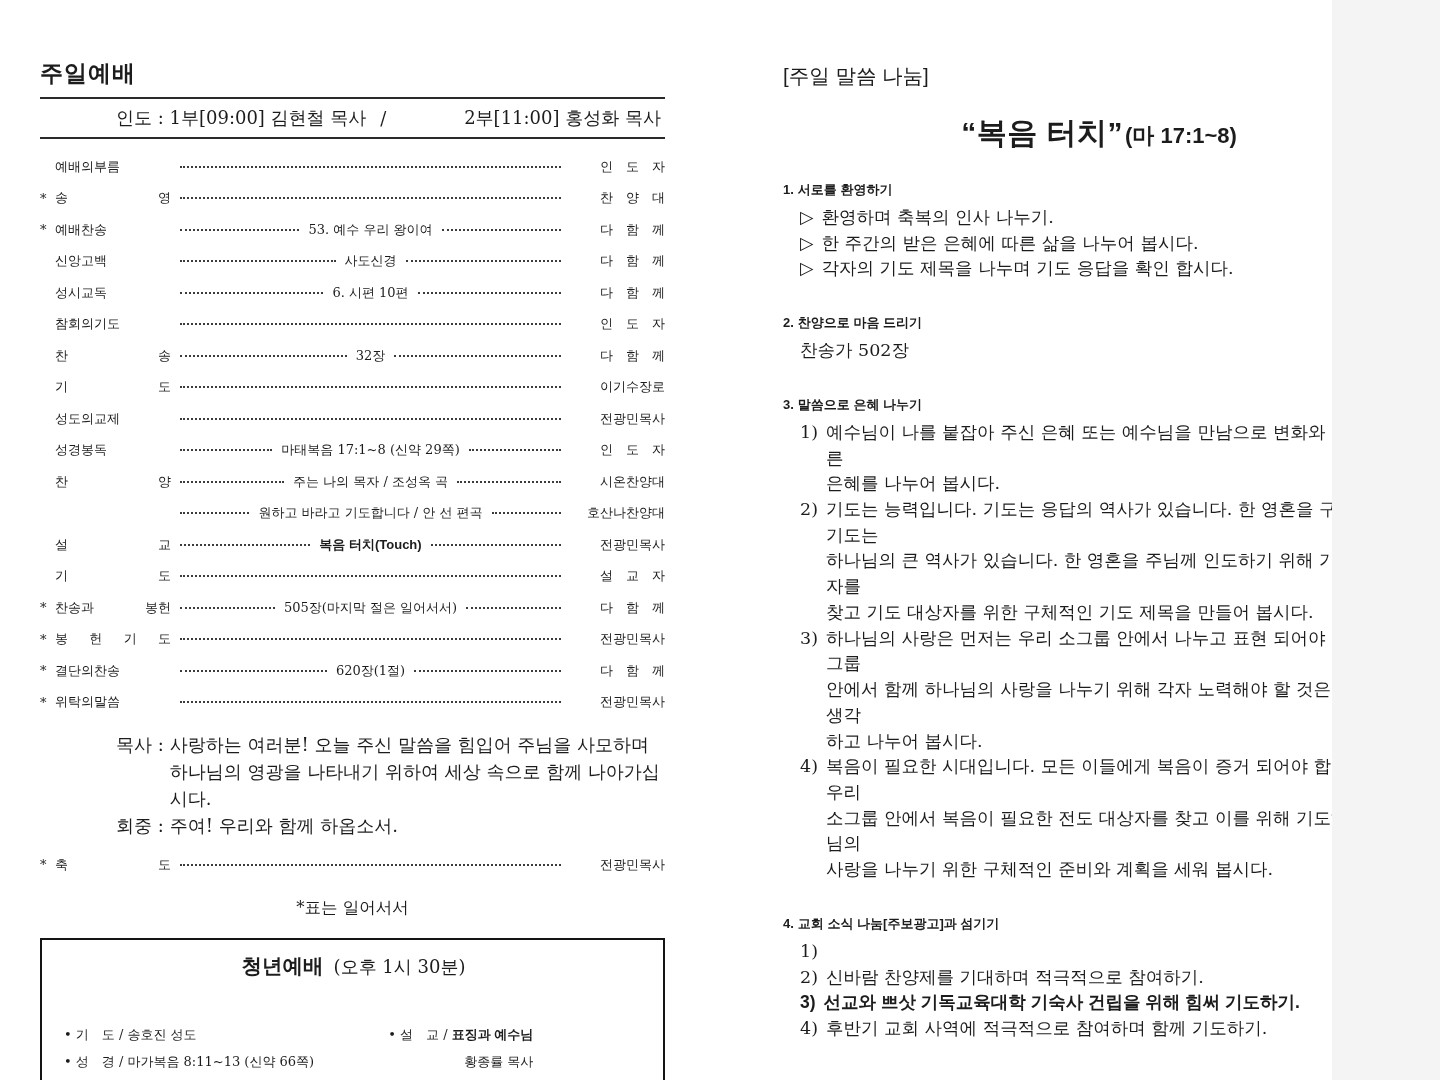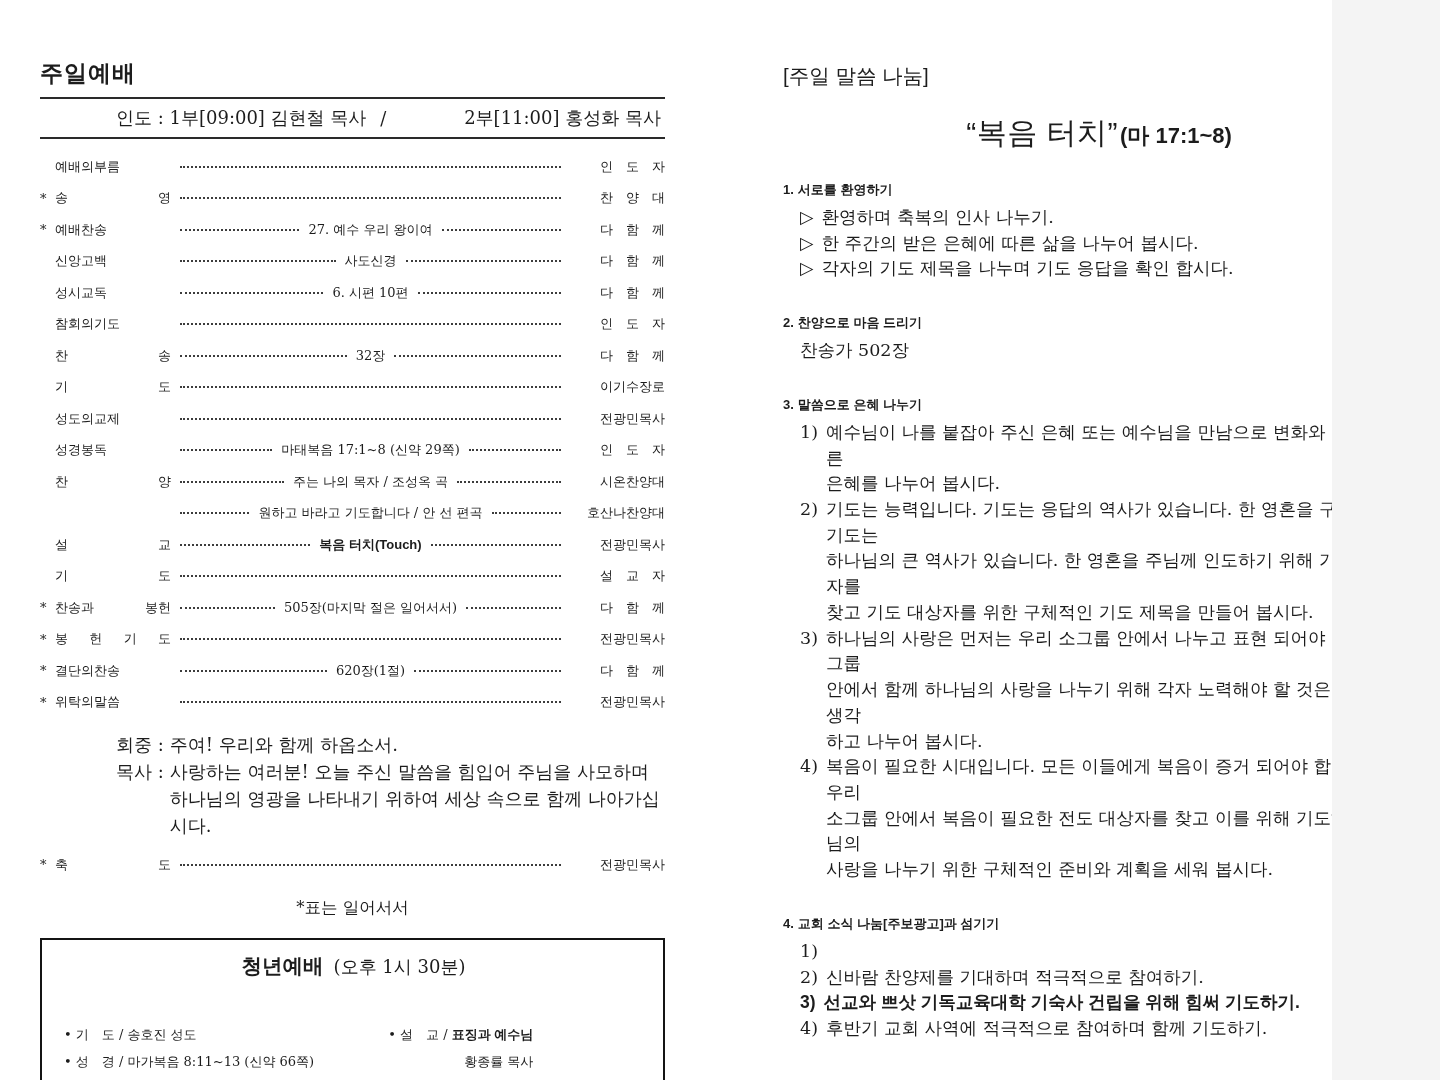--- a/index.html
+++ b/index.html
@@ -49,21 +49,21 @@
   .youth-cell{white-space:nowrap;}
   .youth-cell .bold-val{font-family:"Liberation Sans","DejaVu Sans",sans-serif;font-weight:bold;}
   .youth-pastor{padding-left:76px;}
 
   
   .right-col{position:absolute;left:783px;top:62px;width:632px;}
   .bracket-header{font-family:"Liberation Sans","DejaVu Sans",sans-serif;
     font-weight:500;font-size:20.5px;margin:0;}
   .sermon-title{text-align:center;margin:23px 0 27px 0;}
   .sermon-title .main{font-family:"Liberation Sans","DejaVu Sans",sans-serif;
-    font-weight:normal;font-size:30px;letter-spacing:.5px;}
+    font-weight:bold;font-size:30px;letter-spacing:.5px;}
   .sermon-title .ref{font-family:"Liberation Sans","DejaVu Sans",sans-serif;
     font-weight:bold;font-size:22px;margin-left:2px;}
 
   .section{margin-bottom:32px;}
   .section-heading{font-family:"Liberation Sans","DejaVu Sans",sans-serif;
     font-weight:bold;font-size:13px;margin-bottom:6px;margin-top:22px;}
   .section-heading .sec-no{margin-right:4px;}
   .section-items{margin-left:17px;}
   .item{display:flex;font-size:17.5px;line-height:1.47;}
   .item .marker{flex:0 0 auto;margin-right:8px;white-space:nowrap;}
@@ -101,21 +101,21 @@
     <span class="label">송 영</span>
     <span class="leader"></span>
 
     <span class="name">찬　양　대</span>
   </div>
 
   <div class="service-row">
     <span class="star">*</span>
     <span class="label">예배찬송</span>
     <span class="leader"></span>
-    <span class="center-text">27. 예수 우리 왕이여</span>
+    <span class="center-text">53. 예수 우리 왕이여</span>
     <span class="leader leader2"></span>
     <span class="name">다　함　께</span>
   </div>
 
   <div class="service-row">
     <span class="star"></span>
     <span class="label">신앙고백</span>
     <span class="leader"></span>
     <span class="center-text">사도신경</span>
     <span class="leader leader2"></span>
@@ -237,28 +237,28 @@
   <div class="service-row">
     <span class="star">*</span>
     <span class="label">위탁의말씀</span>
     <span class="leader"></span>
 
     <span class="name">전광민목사</span>
   </div>
 </div>
 
     <div class="pastor-block">
-      <div class="pastor-line">
-        <span class="who">회중 :</span>
-        <span class="speech">주여! 우리와 함께 하옵소서.</span>
-      </div>
       <div class="pastor-line">
         <span class="who">목사 :</span>
         <span class="speech">사랑하는 여러분! 오늘 주신 말씀을 힘입어 주님을 사모하며
 하나님의 영광을 나타내기 위하여 세상 속으로 함께 나아가십시다.</span>
+      </div>
+      <div class="pastor-line">
+        <span class="who">회중 :</span>
+        <span class="speech">주여! 우리와 함께 하옵소서.</span>
       </div>
     </div>
 
     <div class="service-row benediction">
       <span class="star">*</span>
       <span class="label">축 도</span>
       <span class="leader"></span>
       <span class="name">전광민목사</span>
     </div>
 

